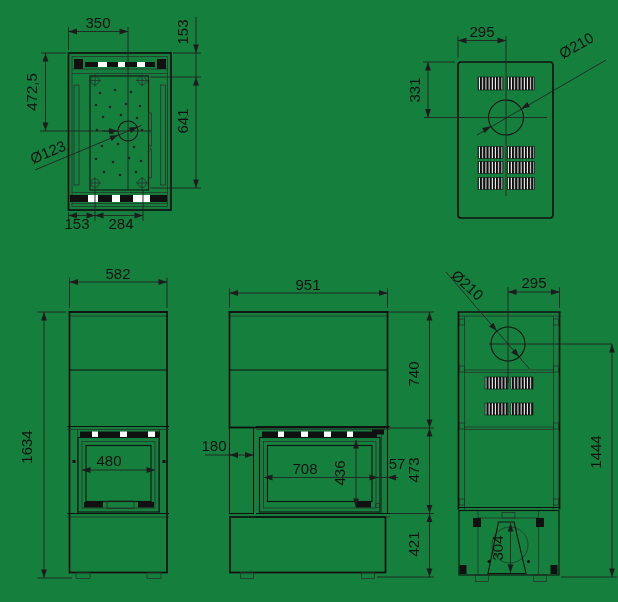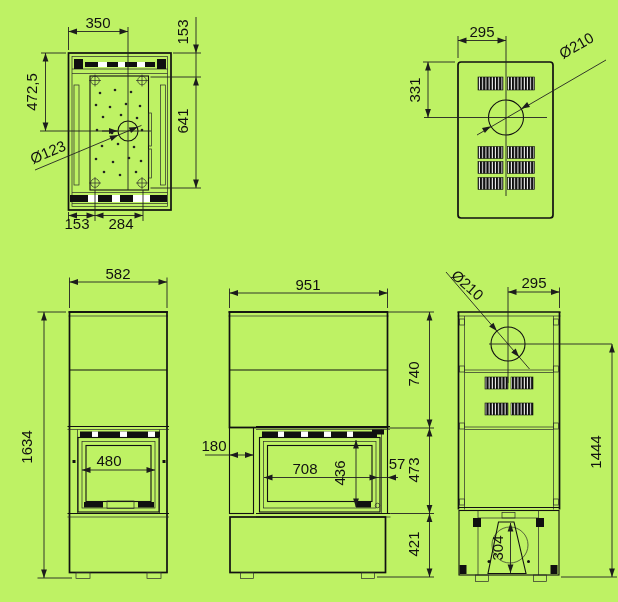--- a/index.html
+++ b/index.html
@@ -1,16 +1,16 @@
 <!DOCTYPE html>
 <html><head>
 <meta charset="utf-8">
 <style>
   html,body{margin:0;padding:0;background:#fff;}
-  .page{width:618px;height:602px;background:#bef264;position:relative;overflow:hidden;
+  .page{width:618px;height:602px;background:#15803d;position:relative;overflow:hidden;
         font-family:"Liberation Sans",sans-serif;}
   svg{display:block;}
   .o{fill:none;stroke:#111;stroke-width:1.7;}   
   .m{fill:none;stroke:#111;stroke-width:1.1;}   
   .t{fill:none;stroke:#2a2a2a;stroke-width:0.7;}
   .d{fill:none;stroke:#222;stroke-width:0.9;}   
   .dk{fill:#101010;stroke:none;}                
   .wt{fill:#fff;stroke:none;}
   .ah{fill:#1c1c1c;stroke:none;}                
   .txt{font:15px "Liberation Sans",sans-serif;fill:#111;text-anchor:middle;}

